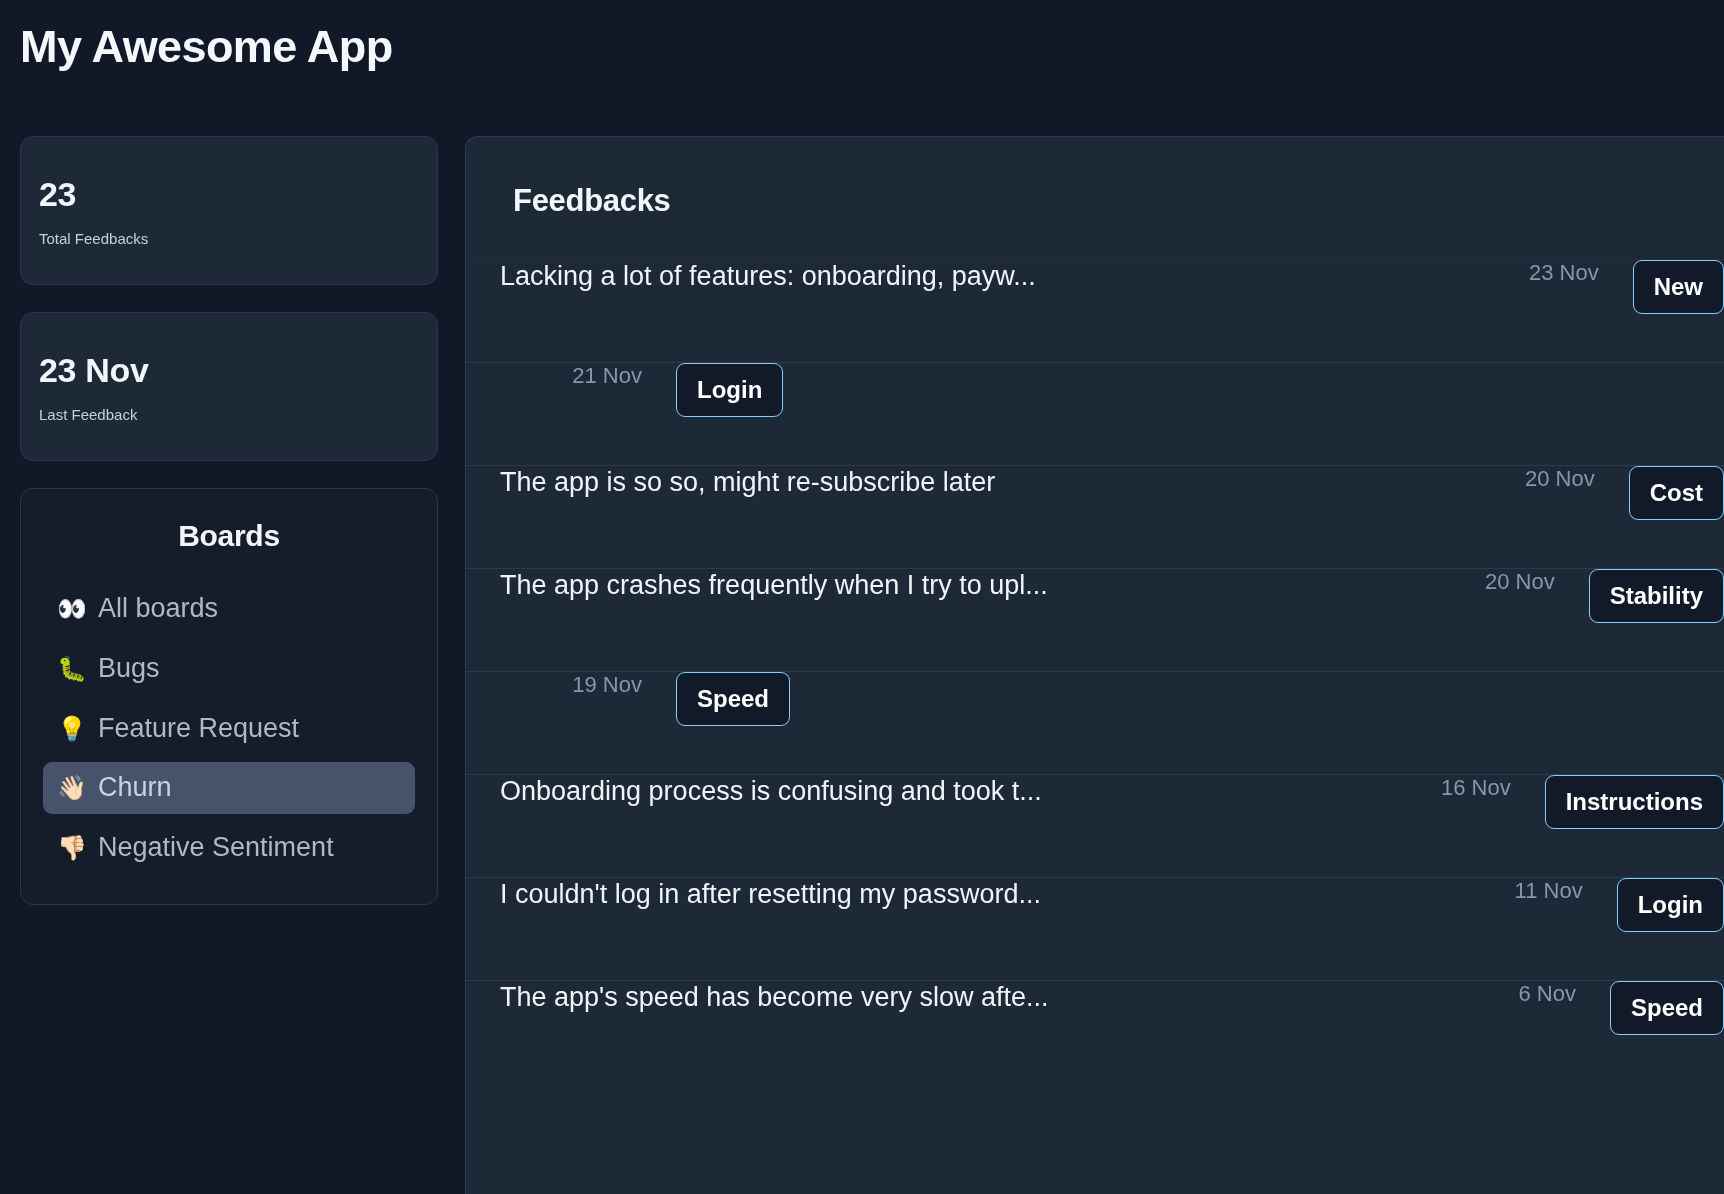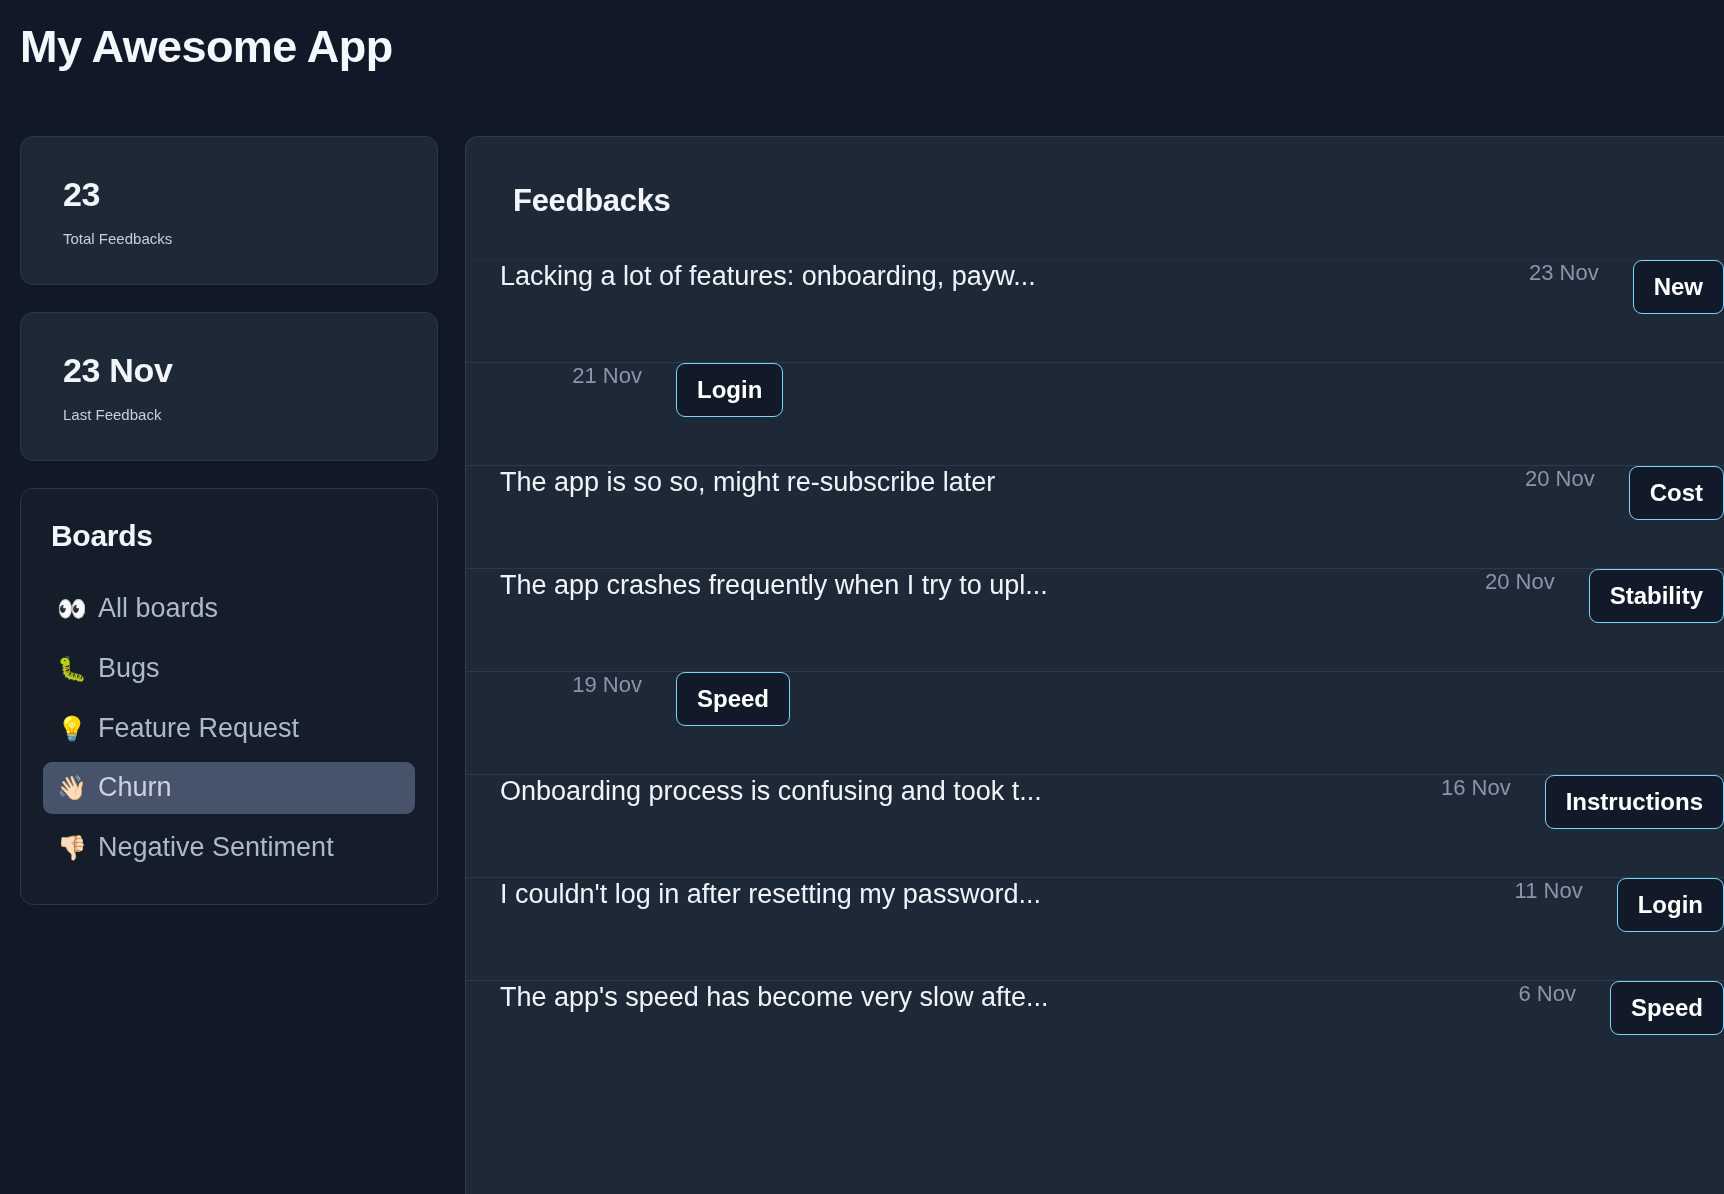--- a/index.html
+++ b/index.html
@@ -47,21 +47,21 @@
     display: flex;
     flex-direction: column;
     gap: 27px;
   }
 
   
   .stat-card {
     background: #1e2938;
     border: 1px solid #2b3748;
     border-radius: 13px;
-    padding: 38px 30px 36px 42px;
+    padding: 38px 30px 36px 18px;
   }
   .stat-value {
     font-size: 34px;
     font-weight: bold;
     color: #f2f6fb;
     line-height: 1.15;
     letter-spacing: -0.3px;
   }
   .stat-label {
     margin-top: 16px;
@@ -77,20 +77,21 @@
     border-radius: 13px;
     padding: 30px 22px 30px 22px;
   }
   .boards-title {
     font-size: 30px;
     font-weight: bold;
     color: #f2f6fb;
     letter-spacing: -0.3px;
     padding: 0 8px;
     margin-bottom: 30px;
+    text-align: center;
   }
   .board-list {
     display: flex;
     flex-direction: column;
     gap: 8px;
     list-style: none;
   }
   .board-item {
     display: flex;
     align-items: center;

